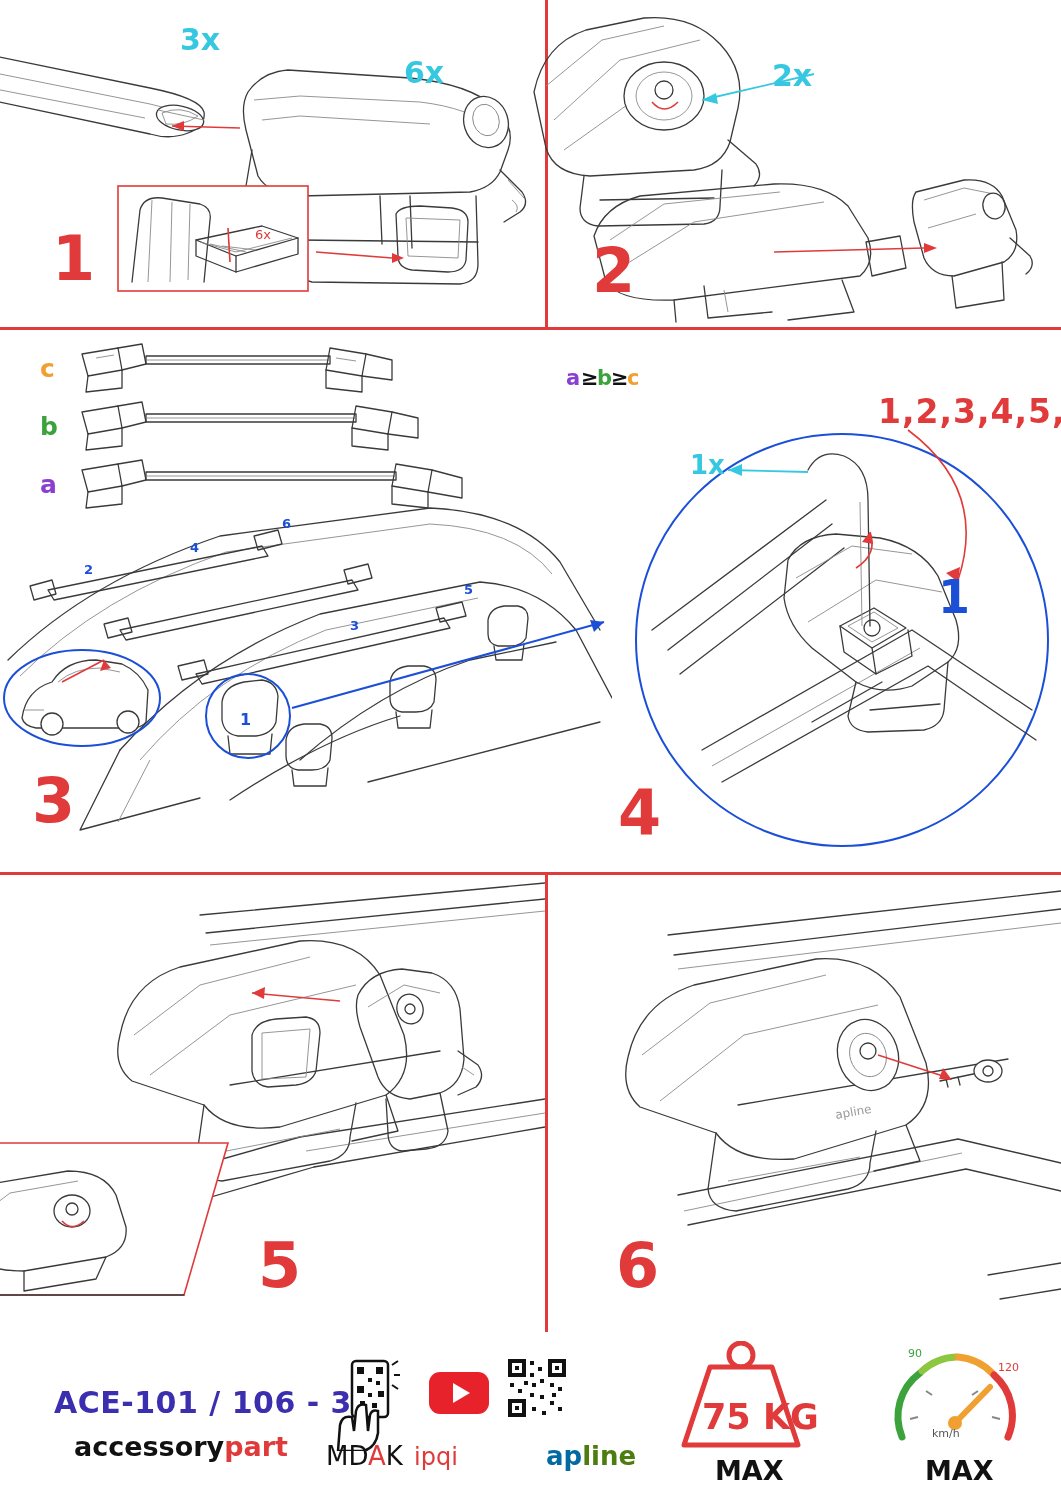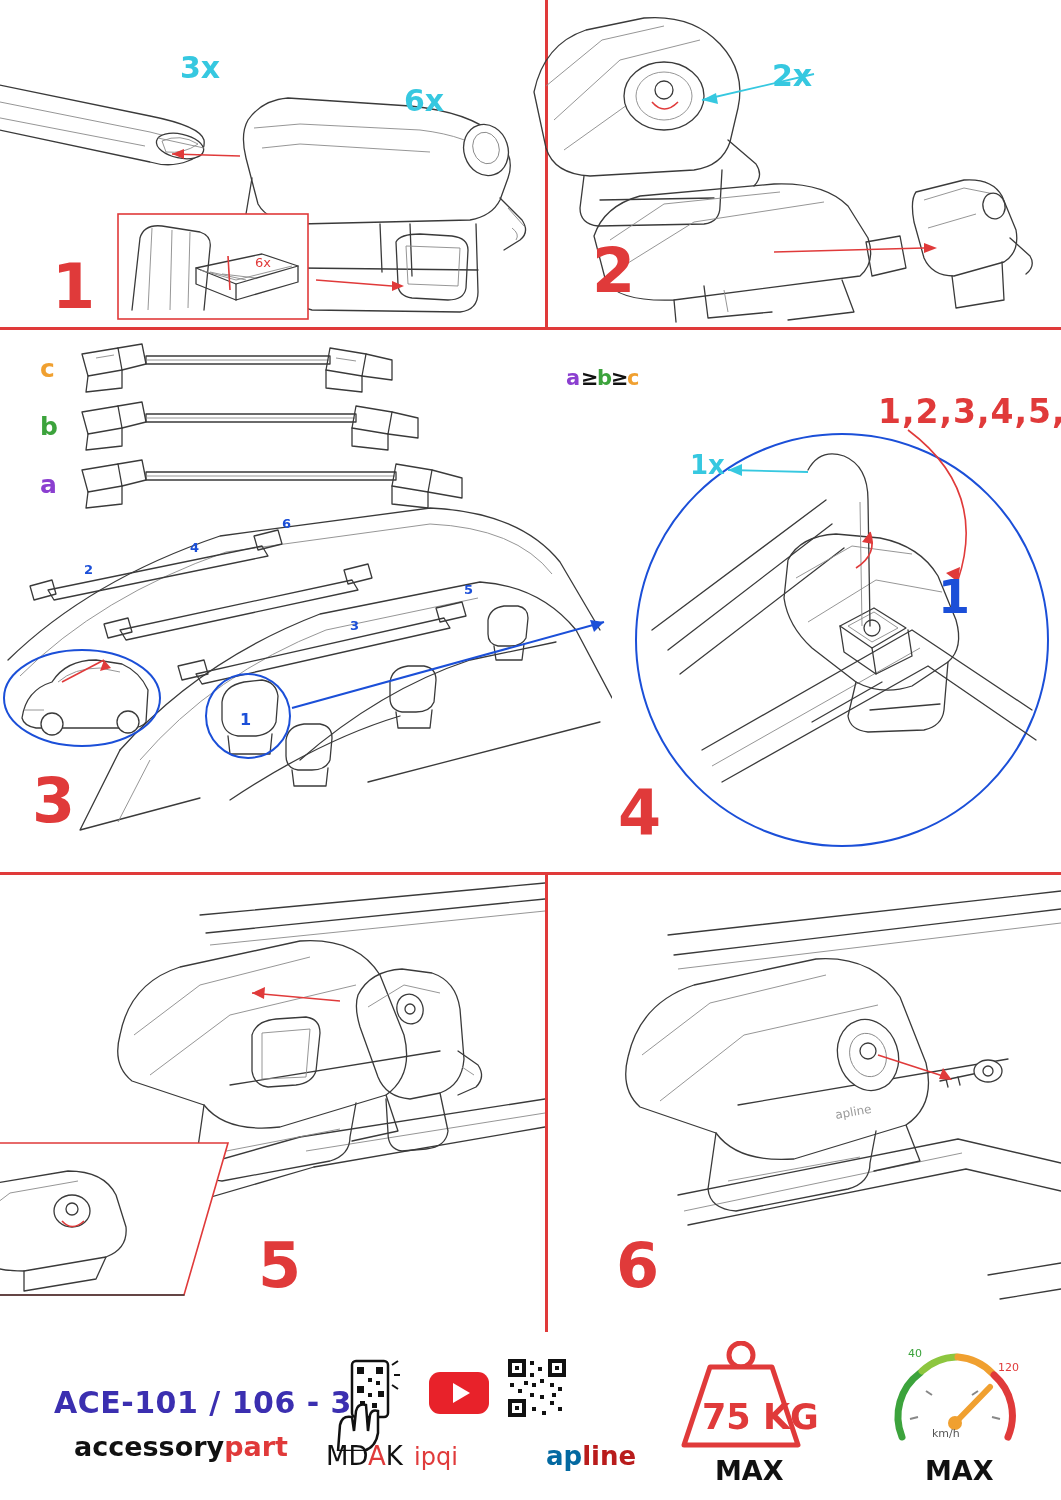--- a/index.html
+++ b/index.html
@@ -21,21 +21,21 @@
   .tinynum{position:absolute;color:#1b4fd8;font-size:13px;font-weight:700;font-family:"DejaVu Sans",sans-serif;}
   .brandcode{position:absolute;color:#3b2fb0;font-size:30px;font-weight:700;letter-spacing:0.5px;font-family:"DejaVu Sans",sans-serif;}
   .accessory{position:absolute;font-size:27px;font-weight:700;font-family:"DejaVu Sans",sans-serif;}
   .accessory .dark{color:#111;}
   .accessory .red{color:#e03a3a;}
   .mdak{position:absolute;font-size:26px;font-weight:400;color:#111;font-family:"DejaVu Sans",sans-serif;margin-left:48px;}
   .mdak .red{color:#e03a3a;}
   .ipqi{position:absolute;font-size:24px;color:#e03a3a;font-family:"DejaVu Sans",sans-serif;}
   .apline{position:absolute;font-size:26px;font-weight:600;font-family:"DejaVu Sans",sans-serif;}
   .apline .dark{color:#0369a1;margin-left:48px;}
-  .apline .red{color:#b91c1c;}
+  .apline .red{color:#4d7c0f;}
   .maxlabel{position:absolute;font-size:27px;font-weight:600;color:#111;font-family:"DejaVu Sans",sans-serif;}
   .weightval{position:absolute;font-size:35px;font-weight:700;color:#e03a3a;font-family:"DejaVu Sans",sans-serif;}
   .kmh{position:absolute;font-size:11px;color:#555;font-family:"DejaVu Sans",sans-serif;}
   .gaugeval{position:absolute;font-size:11px;font-family:"DejaVu Sans",sans-serif;}
   svg{display:block;}
   .ln{fill:none;stroke:#3a3a3a;stroke-width:1.3;stroke-linejoin:round;stroke-linecap:round;}
   .lnlight{fill:none;stroke:#8a8a8a;stroke-width:0.9;}
   .redln{fill:none;stroke:#e03a3a;stroke-width:1.6;}
   .blueln{fill:none;stroke:#1b4fd8;stroke-width:2;}
   .cyanln{fill:none;stroke:#36c8e0;stroke-width:1.8;}
@@ -44,21 +44,21 @@
 </head>
 <body>
 
 <div class="sheet">
 
   <div class="divider" style="top:327px;"></div>
   <div class="divider" style="top:872px;"></div>
   <div class="vdiv" style="left:545px;top:0px;height:327px;"></div>
   <div class="vdiv" style="left:545px;top:872px;height:460px;"></div>
 
-  <div class="panel" style="left:0;top:0;width:545px;height:327px;margin-top:28px;">
+  <div class="panel" style="left:0;top:0;width:545px;height:327px;">
     <svg width="545" height="327" viewBox="0 0 545 327">
 
       <g>
         <path class="ln" d="M-10 55 L150 88 Q200 98 204 112 Q206 126 188 133 Q170 140 150 134 L-10 100 Z"></path>
         <path class="lnlight" d="M-10 72 L150 104 Q185 112 190 120"></path>
         <path class="lnlight" d="M-10 88 L145 118"></path>
         <ellipse class="ln fillw" cx="180" cy="118" rx="24" ry="12" transform="rotate(12 180 118)"></ellipse>
         <path class="lnlight" d="M162 113 Q180 105 198 116 Q184 126 166 124 Z"></path>
         <path class="lnlight" d="M158 110 L204 120"></path>
       </g>
@@ -474,19 +474,19 @@
 
     <svg style="position:absolute;left:890px;top:10px;" width="130" height="110" viewBox="0 0 130 110">
       <path d="M12 92 A54 54 0 0 1 30 28" fill="none" stroke="#3ca33c" stroke-width="7" stroke-linecap="round"></path>
       <path d="M32 26 A54 54 0 0 1 66 12" fill="none" stroke="#8dc63f" stroke-width="7" stroke-linecap="round"></path>
       <path d="M68 12 A54 54 0 0 1 102 28" fill="none" stroke="#f0a030" stroke-width="7" stroke-linecap="round"></path>
       <path d="M104 30 A54 54 0 0 1 118 92" fill="none" stroke="#e03a3a" stroke-width="7" stroke-linecap="round"></path>
       <circle cx="65" cy="78" r="7" fill="#f0a030"></circle>
       <path d="M65 78 L100 42" stroke="#f0a030" stroke-width="6" stroke-linecap="round"></path>
       <path d="M20 74 L28 72 M36 46 L42 50 M88 46 L82 50 M110 74 L102 72" stroke="#888" stroke-width="2"></path>
     </svg>
-    <div class="gaugeval" style="left:908px;top:12px;color:#3ca33c;">40</div>
+    <div class="gaugeval" style="left:908px;top:12px;color:#3ca33c;">90</div>
     <div class="gaugeval" style="left:998px;top:26px;color:#e03a3a;">120</div>
     <div class="kmh" style="left:932px;top:92px;">km/h</div>
     <div class="maxlabel" style="left:925px;top:120px;">MAX</div>
   </div>
 
 </div>
 
 </body></html>

